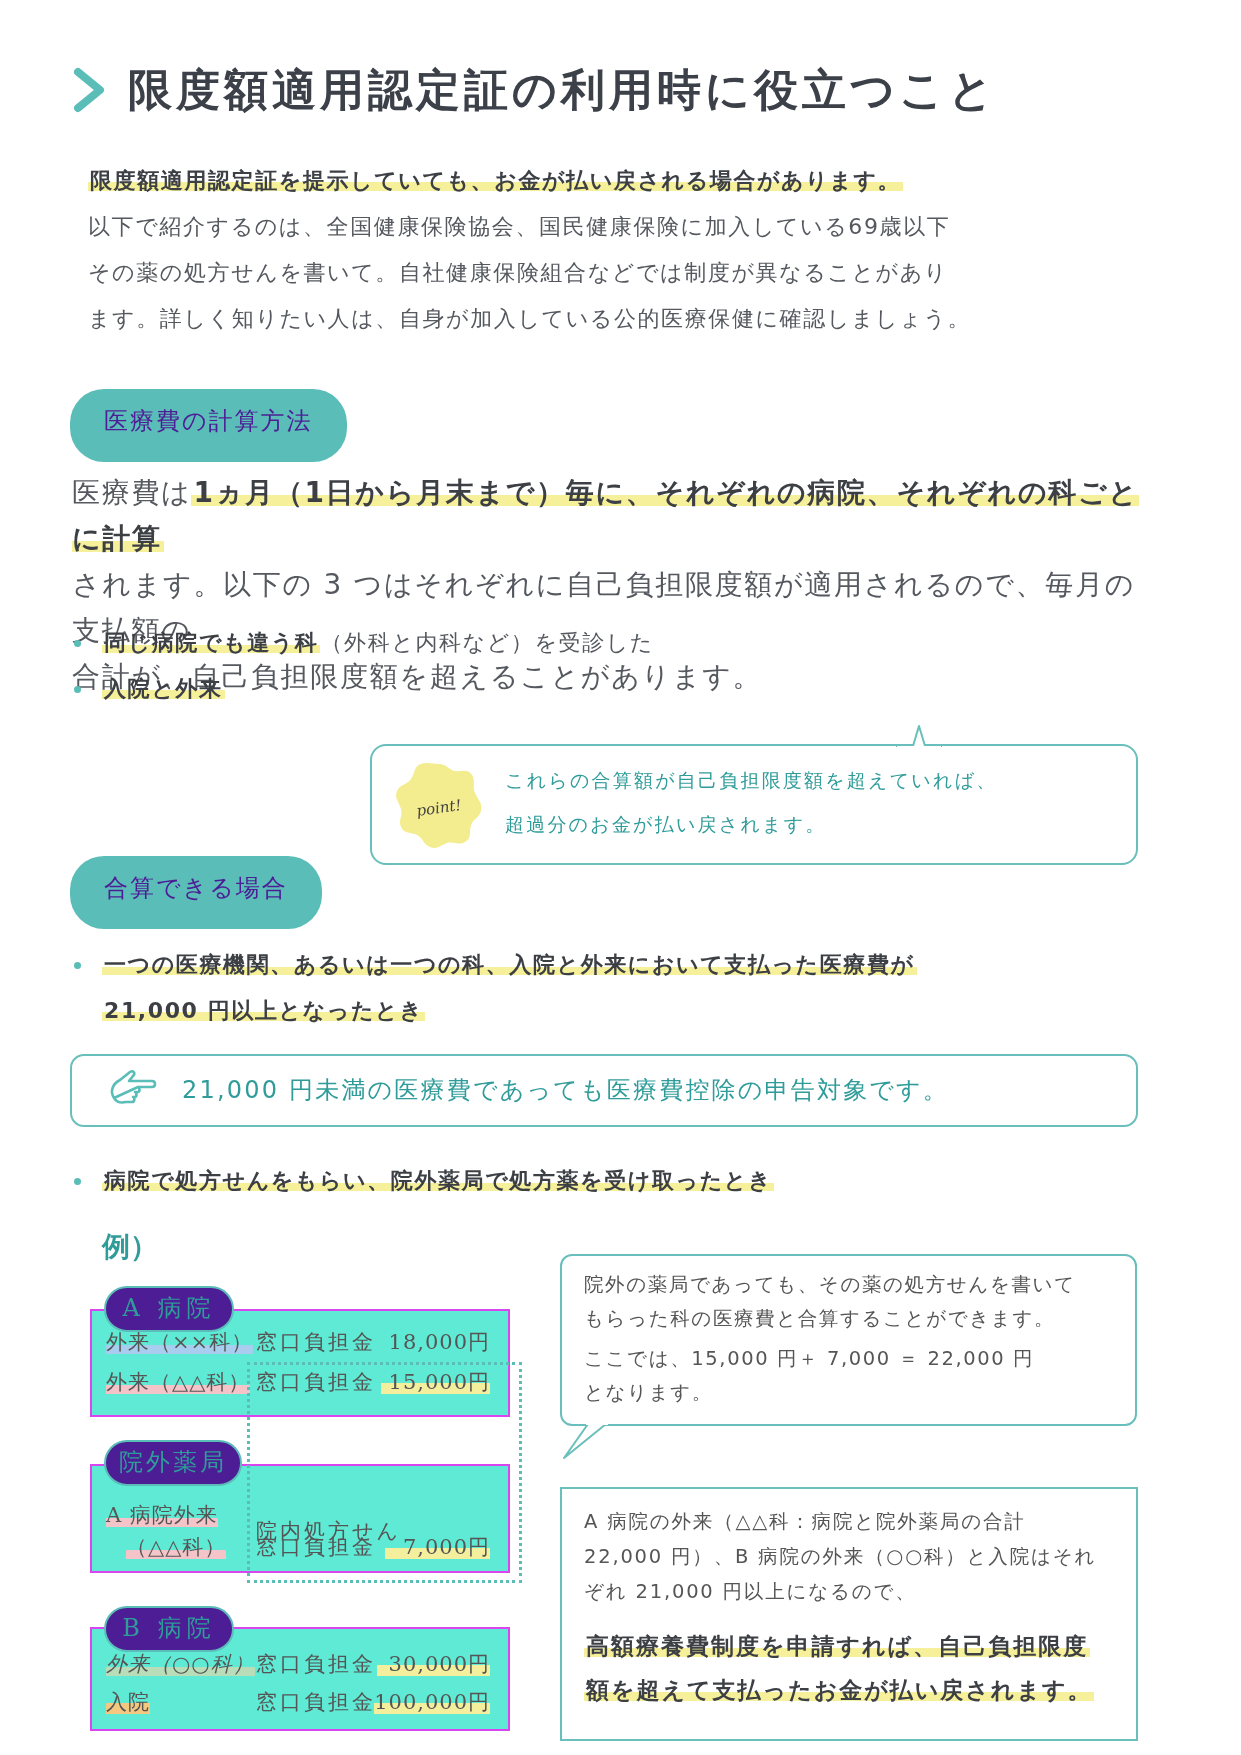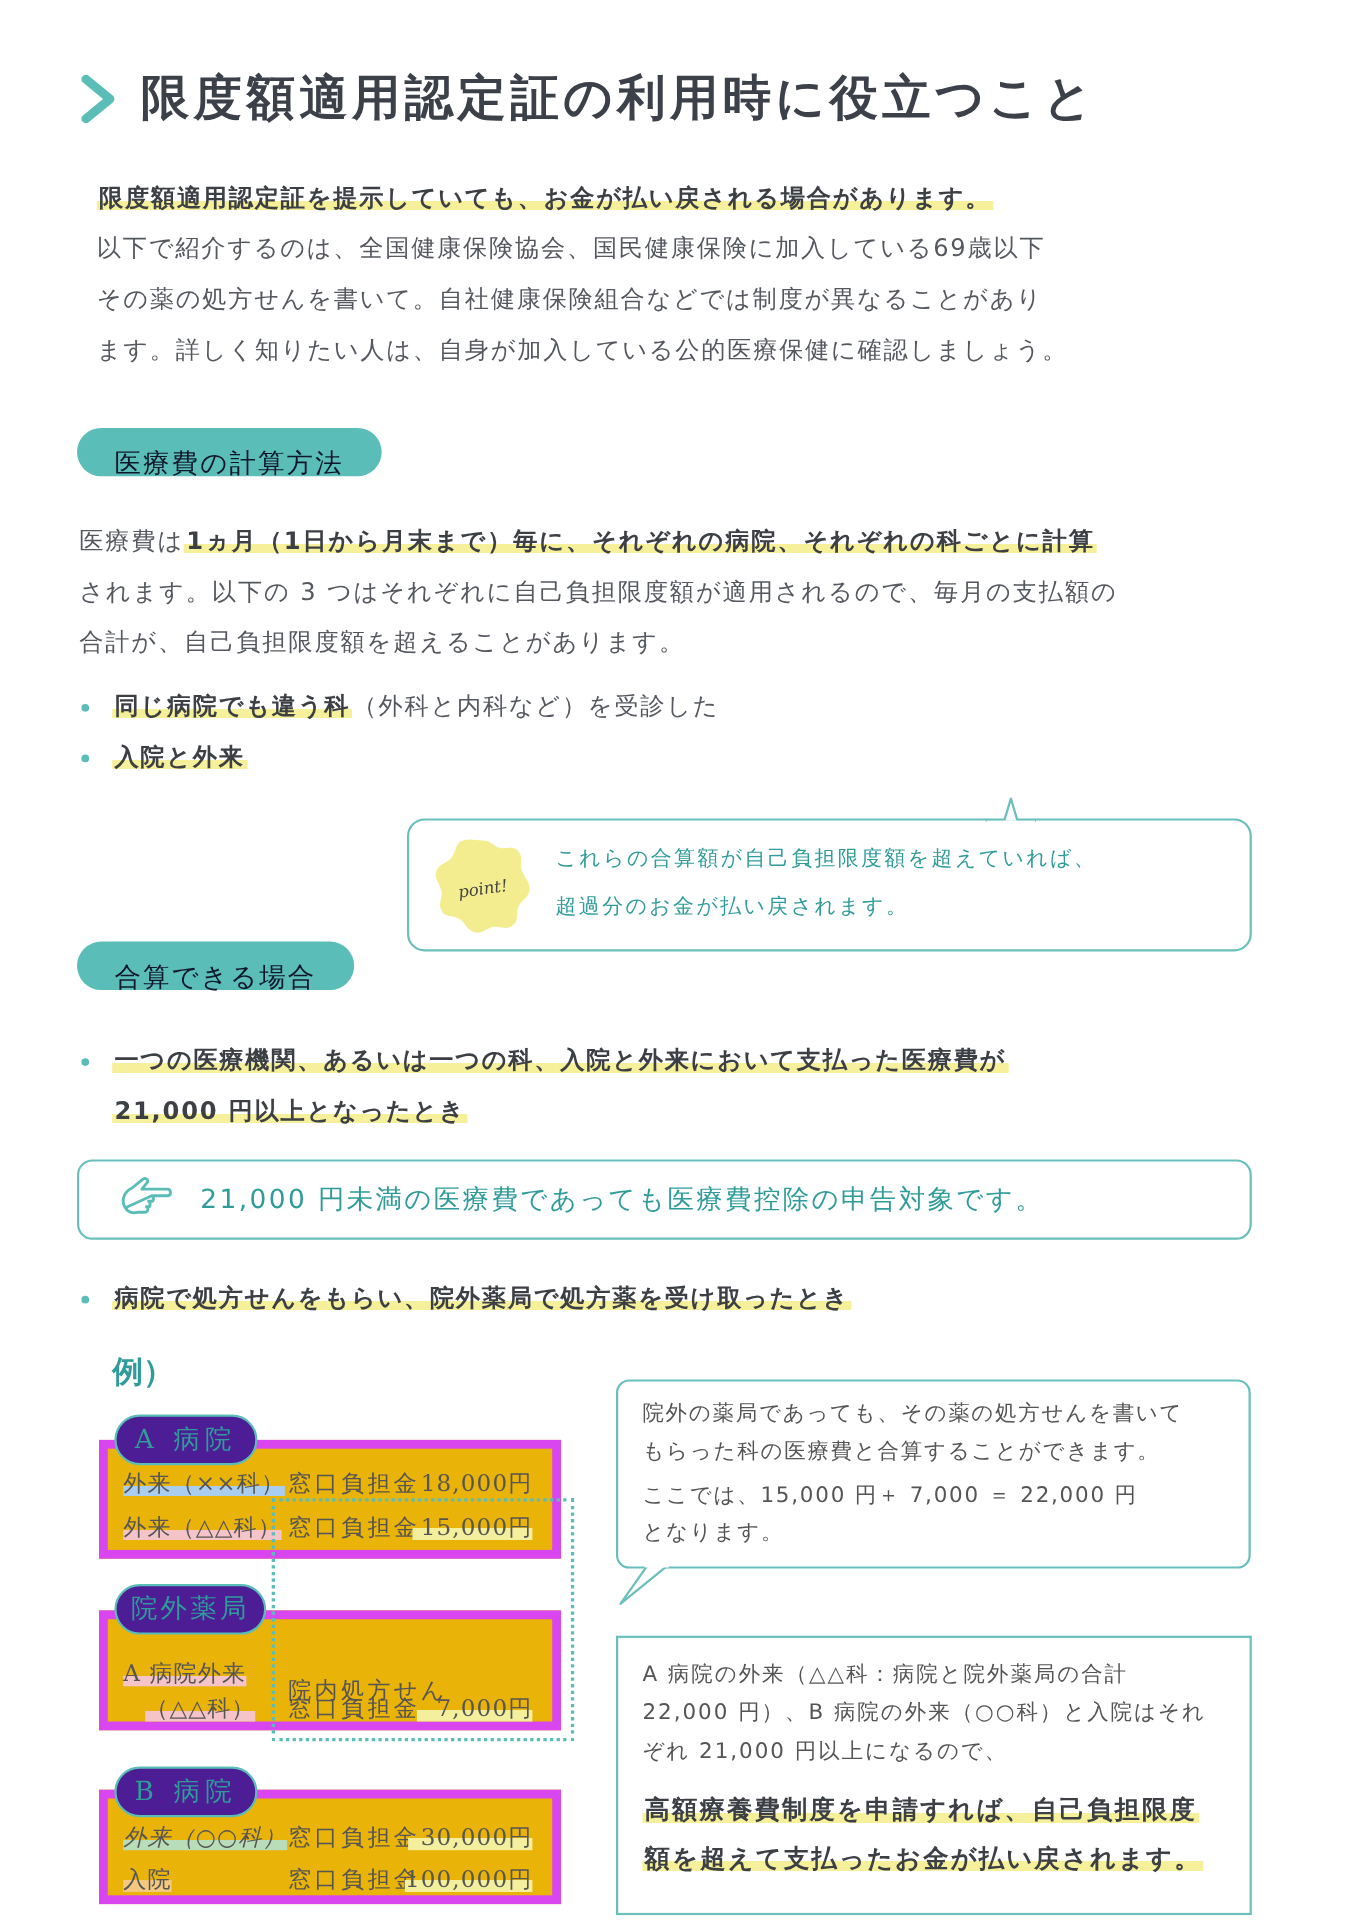--- a/index.html
+++ b/index.html
@@ -17,25 +17,25 @@
     .intro .lead { font-weight: bold; color: #3c3f44; }
 
     .hl { background: linear-gradient(transparent 58%, #f6f09a 58%, #f6f09a 92%, transparent 92%); padding: 0 2px; text-align: center; }
     .hl-yellow { background: linear-gradient(transparent 55%, #f4ef9c 55%); }
     .hl-blue { background: linear-gradient(transparent 62%, #a9cdee 62%); }
     .hl-pink { background: linear-gradient(transparent 62%, #f4c4c8 62%); }
     .hl-green { background: linear-gradient(transparent 62%, #b9dcb9 62%); }
     .hl-orange { background: linear-gradient(transparent 55%, #f5c880 55%); }
 
     
-    .pill { background: #5bbdb8; color: #0f172a; border-radius: 34px; font-size: 24px; letter-spacing: 2px; height: 44px; line-height: 64px; padding: 0 34px; white-space: nowrap; }
+    .pill { background: #5bbdb8; color: #4c1d95; border-radius: 34px; font-size: 24px; letter-spacing: 2px; height: 73px; line-height: 64px; padding: 0 34px; white-space: nowrap; }
     .pill1 { left: 70px; top: 389px; }
     .pill2 { left: 70px; top: 856px; }
 
-    .para { left: 72px; top: 470px; width: 1080px; font-size: 22px; letter-spacing: 1.7px; line-height: 46px; color: #55595f; }
+    .para { left: 72px; top: 470px; width: 1080px; font-size: 28px; letter-spacing: 1.7px; line-height: 46px; color: #55595f; }
     .para .b { font-weight: bold; color: #3c3f44; }
 
     .bullets { left: 72px; width: 1080px; font-size: 22px; letter-spacing: 1.6px; color: #55595f; }
     .bullets li { list-style: none; position: relative; padding-left: 30px; height: 46px; line-height: 46px; }
     .bullets li::before { content: ""; position: absolute; left: 2px; top: 20px; width: 7px; height: 7px; border-radius: 50%; background: #5bbdb8; }
     .bullets .b { font-weight: bold; color: #3c3f44; }
     .bl1 { top: 620px; }
 
     
     .point-box { left: 370px; top: 744px; width: 768px; height: 121px; border: 2px solid #69bfbb; border-radius: 16px; background: #fff; }
@@ -49,21 +49,21 @@
     
     .note-box { left: 70px; top: 1054px; width: 1068px; height: 73px; border: 2px solid #69bfbb; border-radius: 14px; }
     .hand-icon { left: 104px; top: 1068px; width: 56px; height: 46px; }
     .note-text { left: 182px; top: 1070px; font-size: 24px; letter-spacing: 2.2px; color: #2f9c9a; line-height: 40px; white-space: nowrap; }
 
     .bl3 { top: 1158px; }
 
     
     .ex-label { left: 102px; top: 1228px; font-size: 28px; font-weight: bold; color: #2f9c9a; }
 
-    .card { border: 8px solid #d946ef; background: #eab308; }
+    .card { border: 2px solid #d946ef; background: #5eead4; }
     .cardA { left: 90px; top: 1309px; width: 420px; height: 108px; }
     .cardP { left: 90px; top: 1464px; width: 420px; height: 109px; }
     .cardB { left: 90px; top: 1627px; width: 420px; height: 104px; }
 
     .tag { border: 2.5px solid #5bbdb8; border-radius: 24px; background: #4c1d95; color: #2f9c9a; font-family: "DejaVu Serif", "Liberation Serif", serif; font-size: 24px; letter-spacing: 5px; height: 46px; line-height: 40px; text-align: center; }
     .tagA { left: 104px; top: 1286px; width: 130px; }
     .tagP { left: 104px; top: 1440px; width: 138px; letter-spacing: 3px; }
     .tagB { left: 104px; top: 1606px; width: 130px; }
 
     .row { font-family: "DejaVu Serif", "Liberation Serif", serif; font-size: 21px; color: #555; white-space: nowrap; line-height: 34px; letter-spacing: 1px; }

